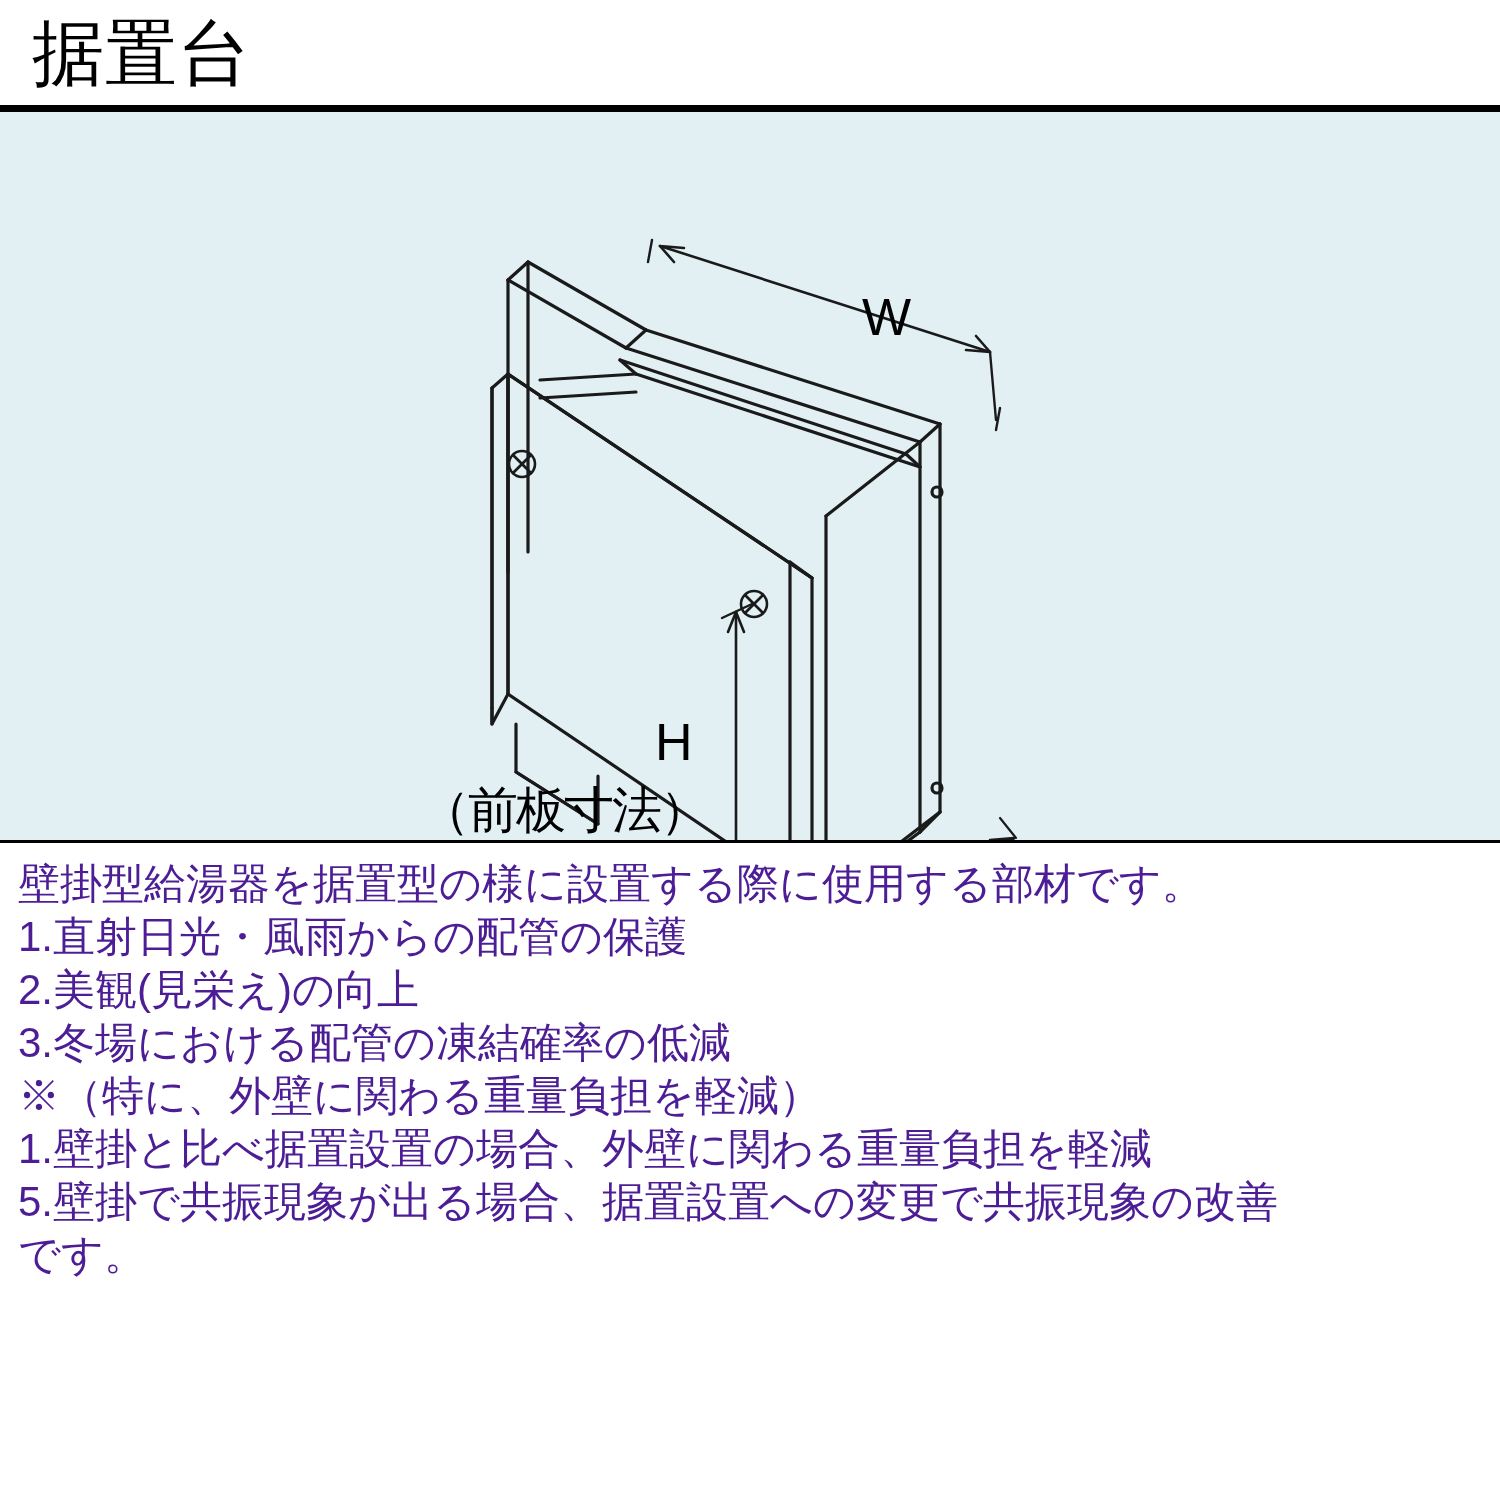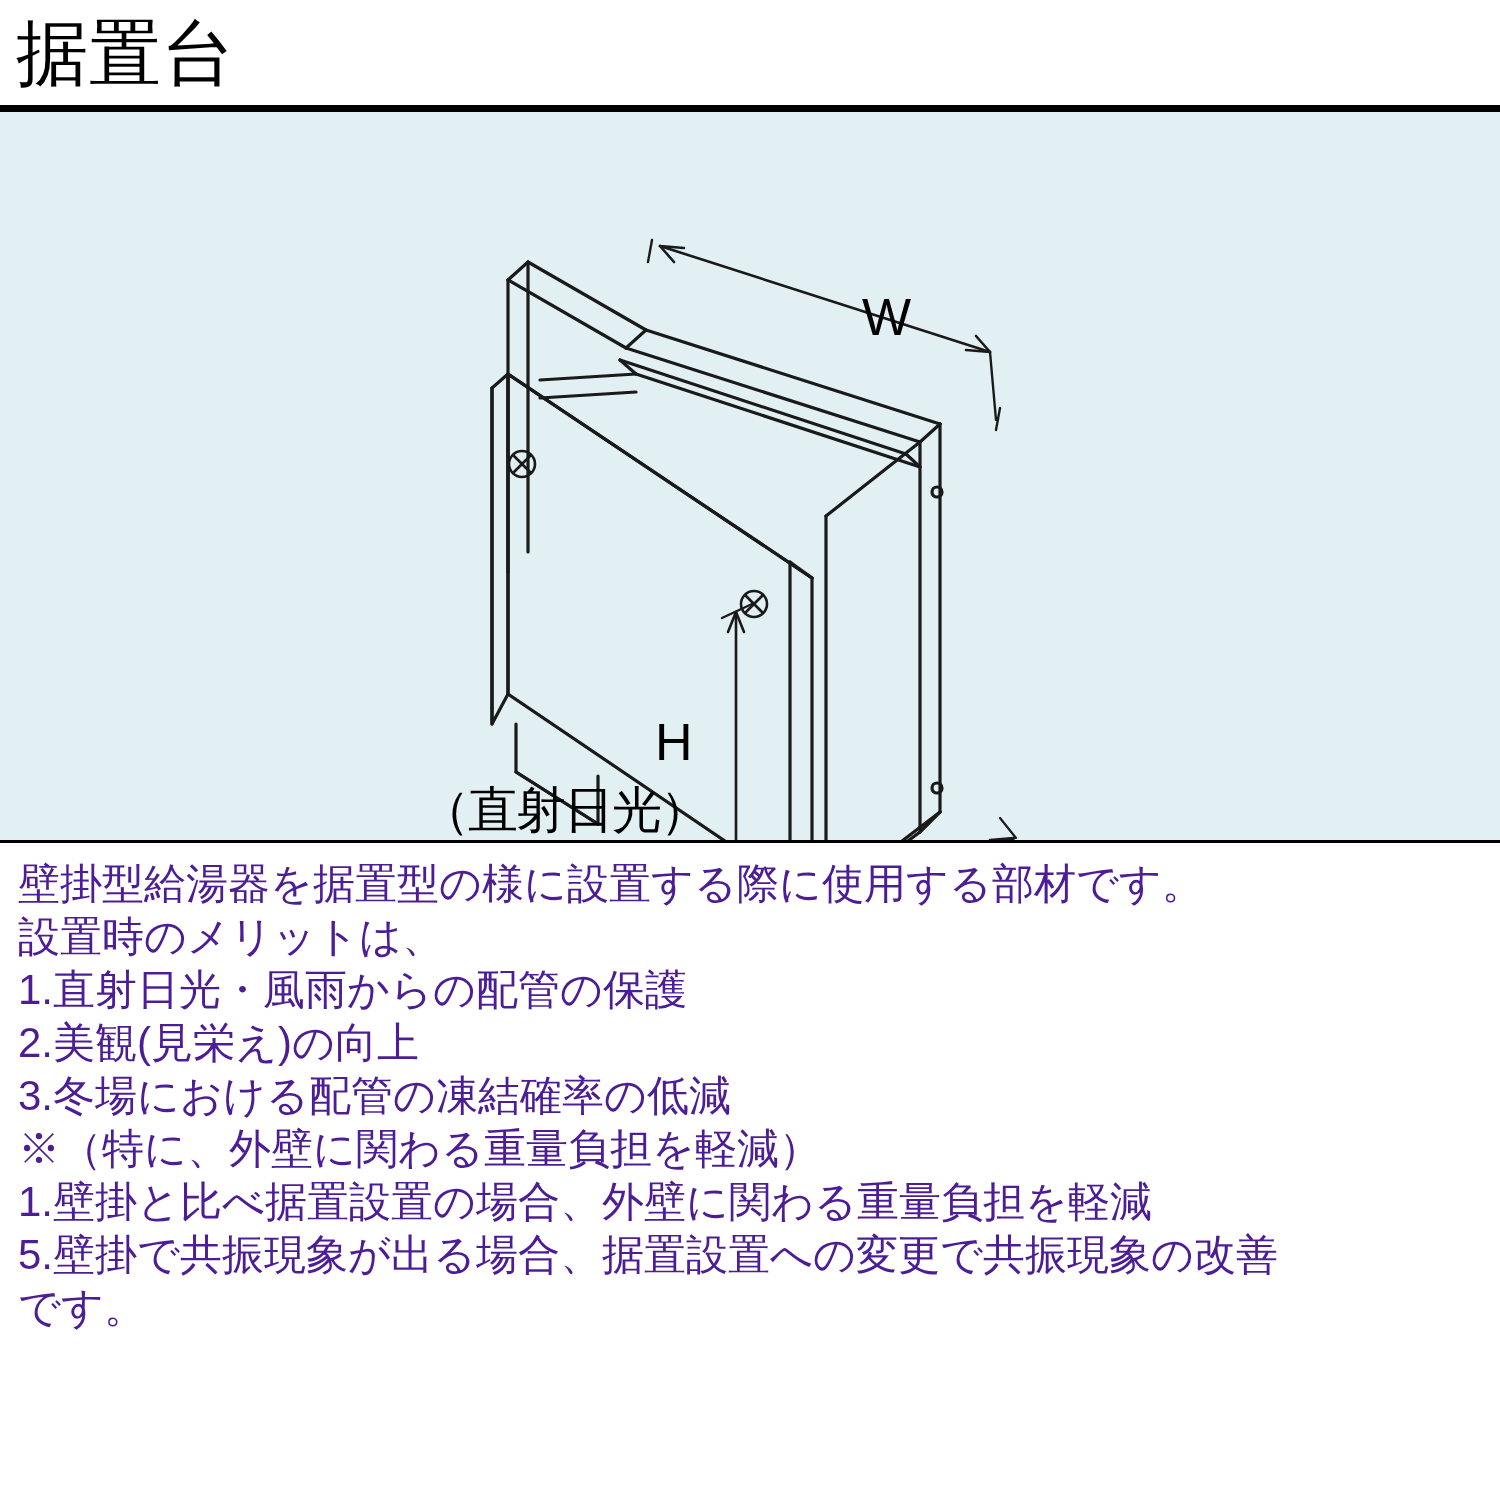--- a/index.html
+++ b/index.html
@@ -30,21 +30,21 @@
     height: 112px;
     box-sizing: border-box;
     border-bottom: 7px solid #000000;
     display: flex;
     align-items: center;
   }
   .title-text {
     font-size: 72px;
     line-height: 1;
     letter-spacing: 1px;
-    padding-left: 16px;
+    padding-left: 32px;
     font-weight: 400;
     color: #000000;
   }
 
   
   .figure-panel {
     position: absolute;
     left: 0;
     top: 112px;
     width: 1500px;
@@ -188,26 +188,25 @@
         <path d="M846,826 L870,824 M846,826 L858,810" stroke-width="2.6"></path>
         <path d="M1014,726 L990,728 M1014,726 L1002,742" stroke-width="2.6"></path>
         <path d="M826,800 L846,826" stroke-width="2.2"></path>
         <path d="M1000,706 L1016,726" stroke-width="2.2"></path>
       </g>
     </svg>
 
     <div class="dim-label label-w">W</div>
     <div class="dim-label label-h">H</div>
 
-    <div class="dim-label label-front">（直射日光）</div>
+    <div class="dim-label label-front">（前板寸法）</div>
   </div>
 
   <div class="description">
     <div class="desc-line">壁掛型給湯器を据置型の様に設置する際に使用する部材です。</div>
-    <div class="desc-line">設置時のメリットは、</div>
     <div class="desc-line">1.直射日光・風雨からの配管の保護</div>
     <div class="desc-line">2.美観(見栄え)の向上</div>
     <div class="desc-line">3.冬場における配管の凍結確率の低減</div>
     <div class="desc-line">※（特に、外壁に関わる重量負担を軽減）</div>
     <div class="desc-line">1.壁掛と比べ据置設置の場合、外壁に関わる重量負担を軽減</div>
     <div class="desc-line">5.壁掛で共振現象が出る場合、据置設置への変更で共振現象の改善</div>
     <div class="desc-line">です。</div>
     <div class="desc-line spacer"></div>
   </div>
 

